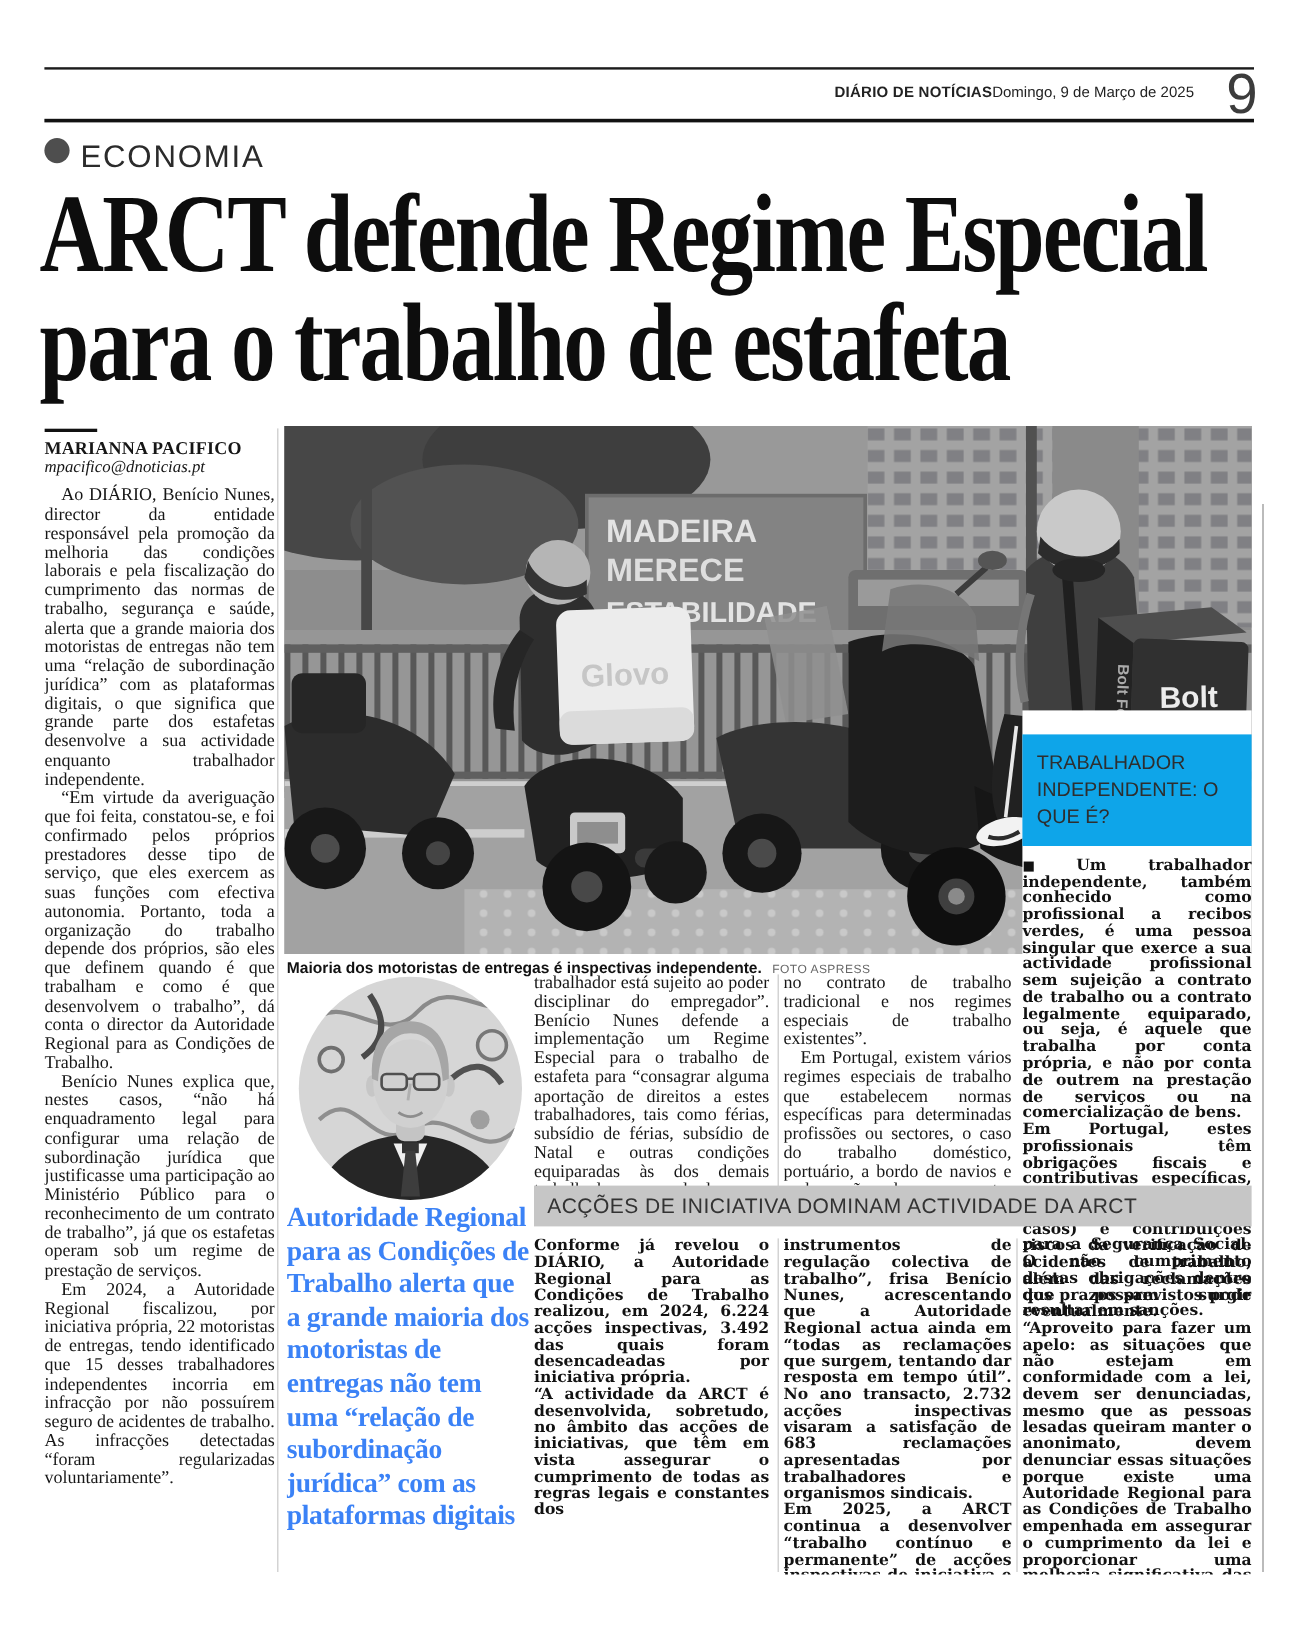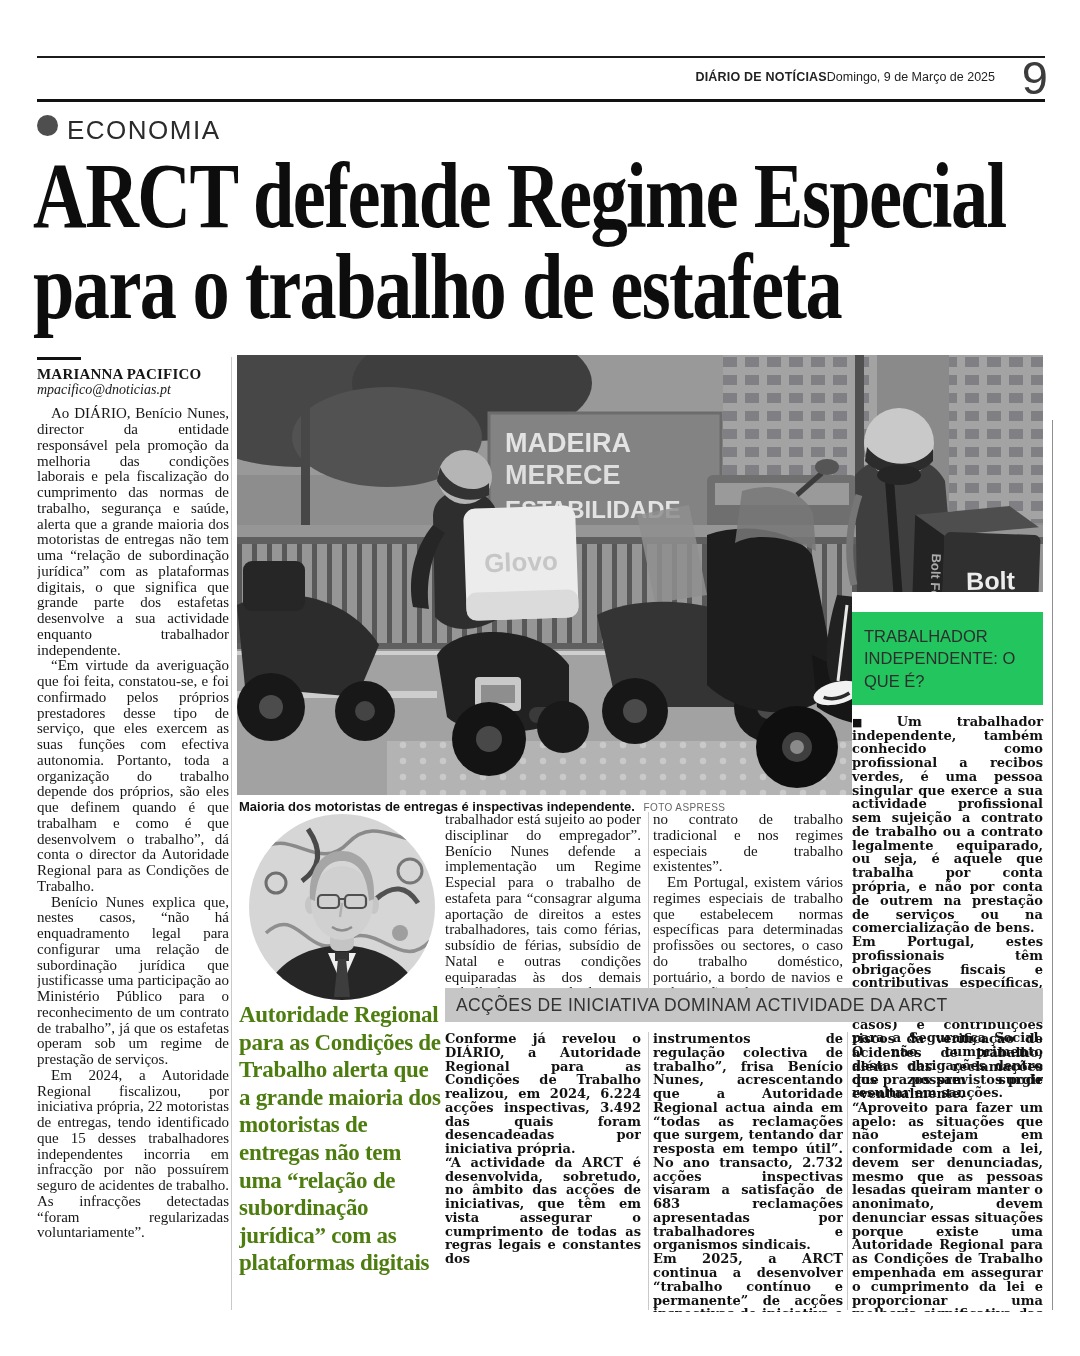--- a/index.html
+++ b/index.html
@@ -41,25 +41,25 @@
 
   
   .photo{left:237px;top:355px;width:806px;height:440px;background:#9a9a9a;}
   .caption{left:239px;top:799px;width:804px;font-family:"Liberation Sans",sans-serif;font-size:13px;}
   .caption .cb{font-weight:bold;color:#111;}
   .caption .cc{color:#666;font-size:10px;letter-spacing:.4px;margin-left:5px;}
 
   
   .portrait{left:248px;top:813px;width:188px;height:188px;}
   .pullquote{left:239px;top:1001px;width:206px;height:308px;overflow:hidden;
-             font-size:23px;line-height:1.2;font-weight:bold;color:#4d7c0f;letter-spacing:-.3px;}
+             font-size:23px;line-height:1.2;font-weight:bold;color:#3b82f6;letter-spacing:-.3px;}
 
   
   .sidebar{left:852px;top:592px;width:191px;height:396px;background:#fff;}
-  .sb-box{margin:20px 0 10px 0;background:#22c55e;padding:13px 12px;}
+  .sb-box{margin:20px 0 10px 0;background:#0ea5e9;padding:13px 12px;}
   .sb-title{font-family:"Liberation Sans",sans-serif;font-size:16.5px;line-height:1.35;color:#2e2e2e;}
   .boldtext{font-family:"DejaVu Serif",serif;font-weight:bold;font-size:13px;line-height:1.06;
             text-align:justify;color:#121212;}
   .boldtext p{margin:0;}
   .sb-bullet{font-size:11px;margin-right:4px;}
 
   
   .band{left:445px;top:988px;width:598px;height:34px;background:#c6c6c6;display:flex;align-items:center;}
   .band-title{font-family:"Liberation Sans",sans-serif;font-size:17.5px;color:#333;
               letter-spacing:.4px;padding-left:11px;}

